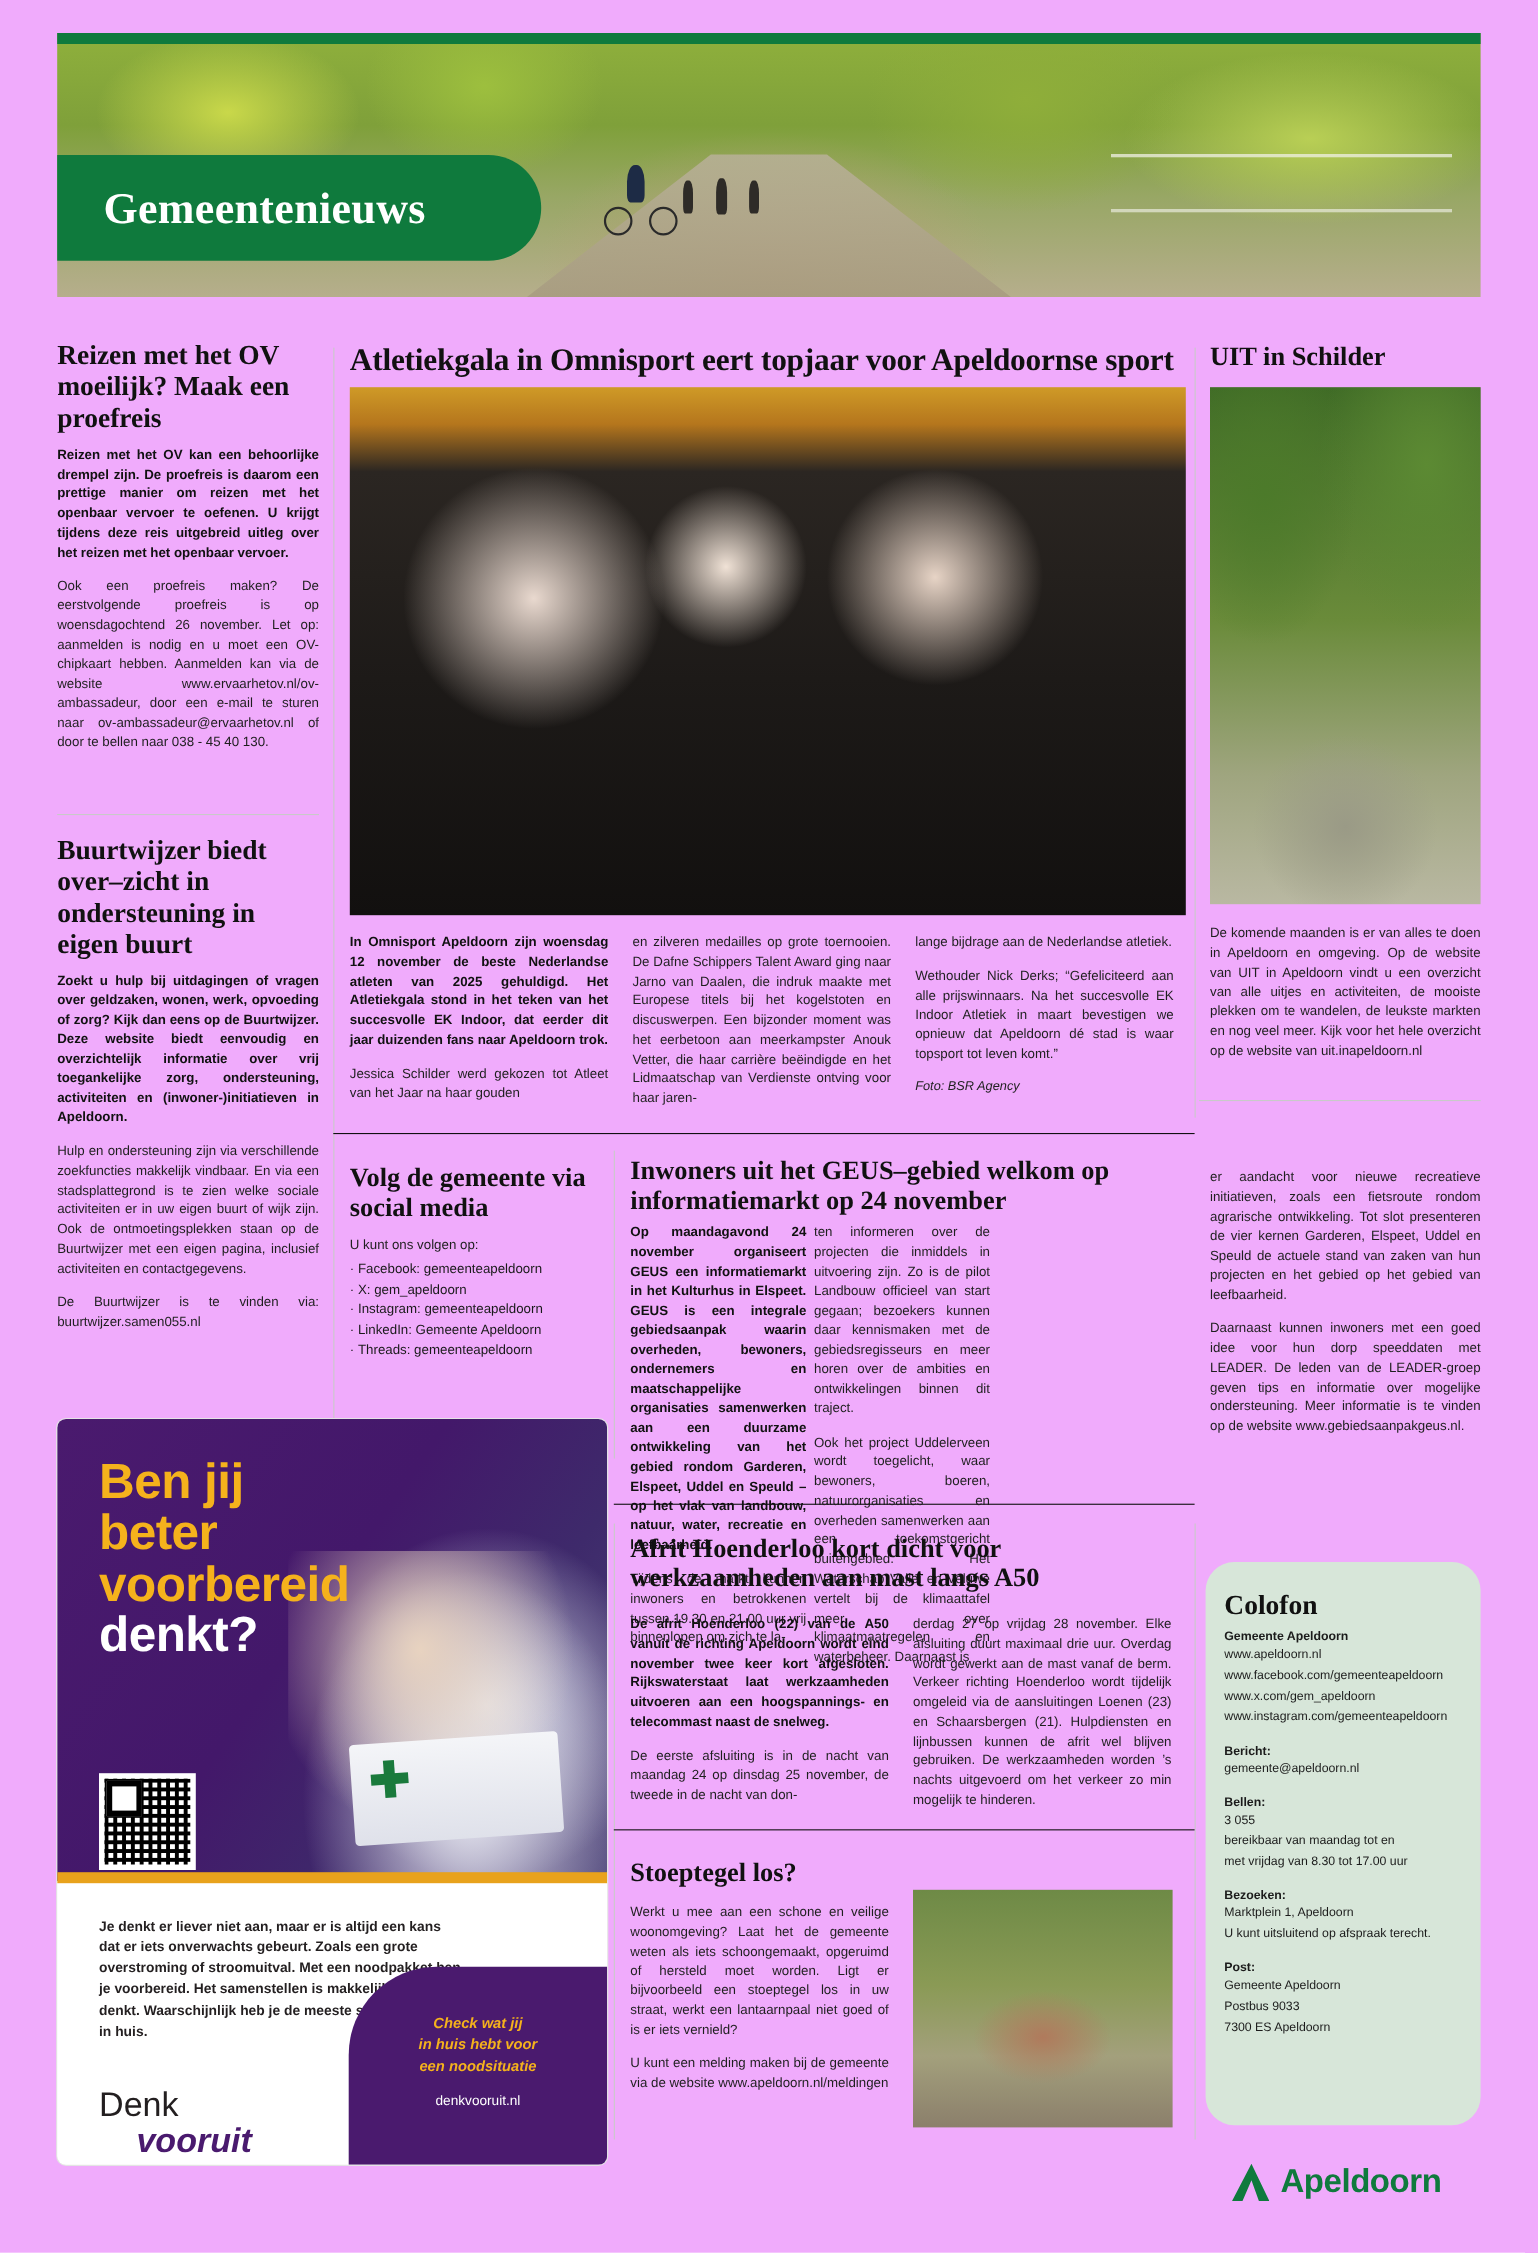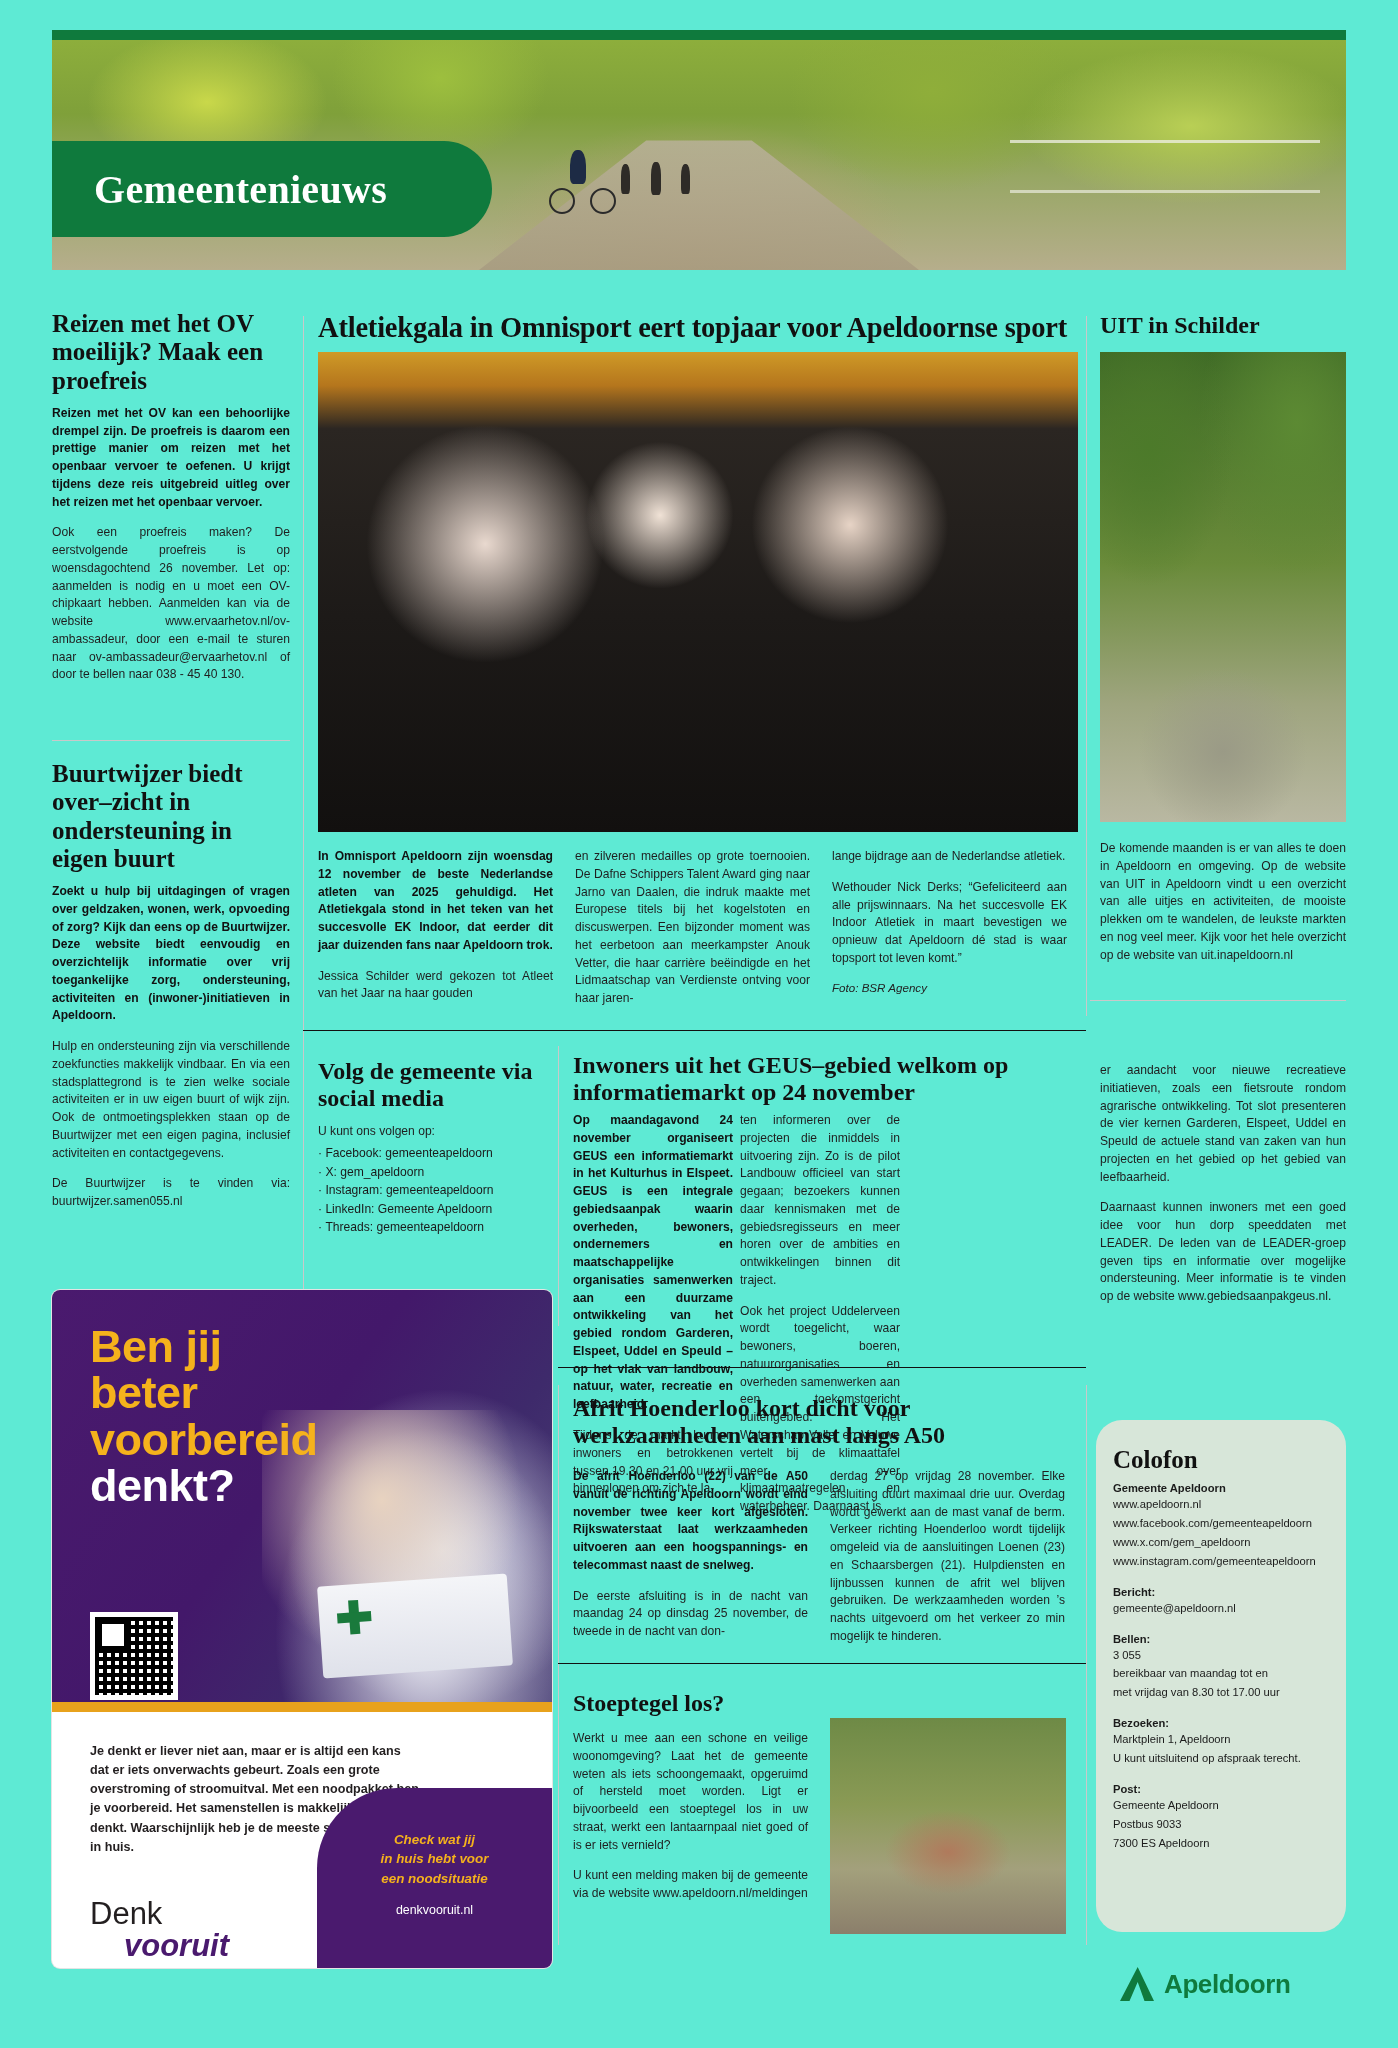--- a/index.html
+++ b/index.html
@@ -5,21 +5,21 @@
   * { box-sizing: border-box; }
   html, body { margin:0; padding:0; }
   body {
     width:1398px; height:2048px;
     background:#ffffff;
     font-family:"Liberation Sans", sans-serif;
     color:#1a1a1a;
     position:relative;
     overflow:hidden;
   }
-  .page { position:relative; width:1398px; height:2048px; background:#5eead4; }
+  .page { position:relative; width:1398px; height:2048px; background:#f0abfc; }
 
   
   .hero {
     position:absolute; left:52px; top:30px; width:1294px; height:240px;
     overflow:hidden;
     background:
       radial-gradient(ellipse 200px 120px at 12% 30%, #c9d84a 0%, rgba(201,216,74,0) 60%),
       radial-gradient(ellipse 180px 140px at 30% 20%, #9dbf3e 0%, rgba(157,191,62,0) 60%),
       radial-gradient(ellipse 220px 160px at 68% 25%, #8fae3a 0%, rgba(143,174,58,0) 65%),
       radial-gradient(ellipse 260px 120px at 88% 40%, #b9cf55 0%, rgba(185,207,85,0) 65%),
@@ -196,21 +196,21 @@
 
   .ap-logo {
     position:absolute; left:1120px; top:1962px; width:210px; height:44px;
     display:flex; align-items:center; gap:10px;
   }
   .ap-logo .mark { width:34px; height:34px; position:relative; }
   .ap-logo .mark:before {
     content:""; position:absolute; inset:0; background:#0f7a3d;
     clip-path:polygon(0% 100%, 52% 0%, 100% 100%, 72% 100%, 52% 44%, 28% 100%);
   }
-  .ap-logo .txt { font-size:26px; font-weight:bold; color:#0f7a3d; letter-spacing:-.4px; }
+  .ap-logo .txt { font-size:30px; font-weight:bold; color:#0f7a3d; letter-spacing:-.4px; }
 </style>
 </head>
 <body>
 
 <div class="page">
 
   <div class="hero">
     <div class="path"></div>
     <div class="fence"></div>
     <div class="fig f1"></div>

